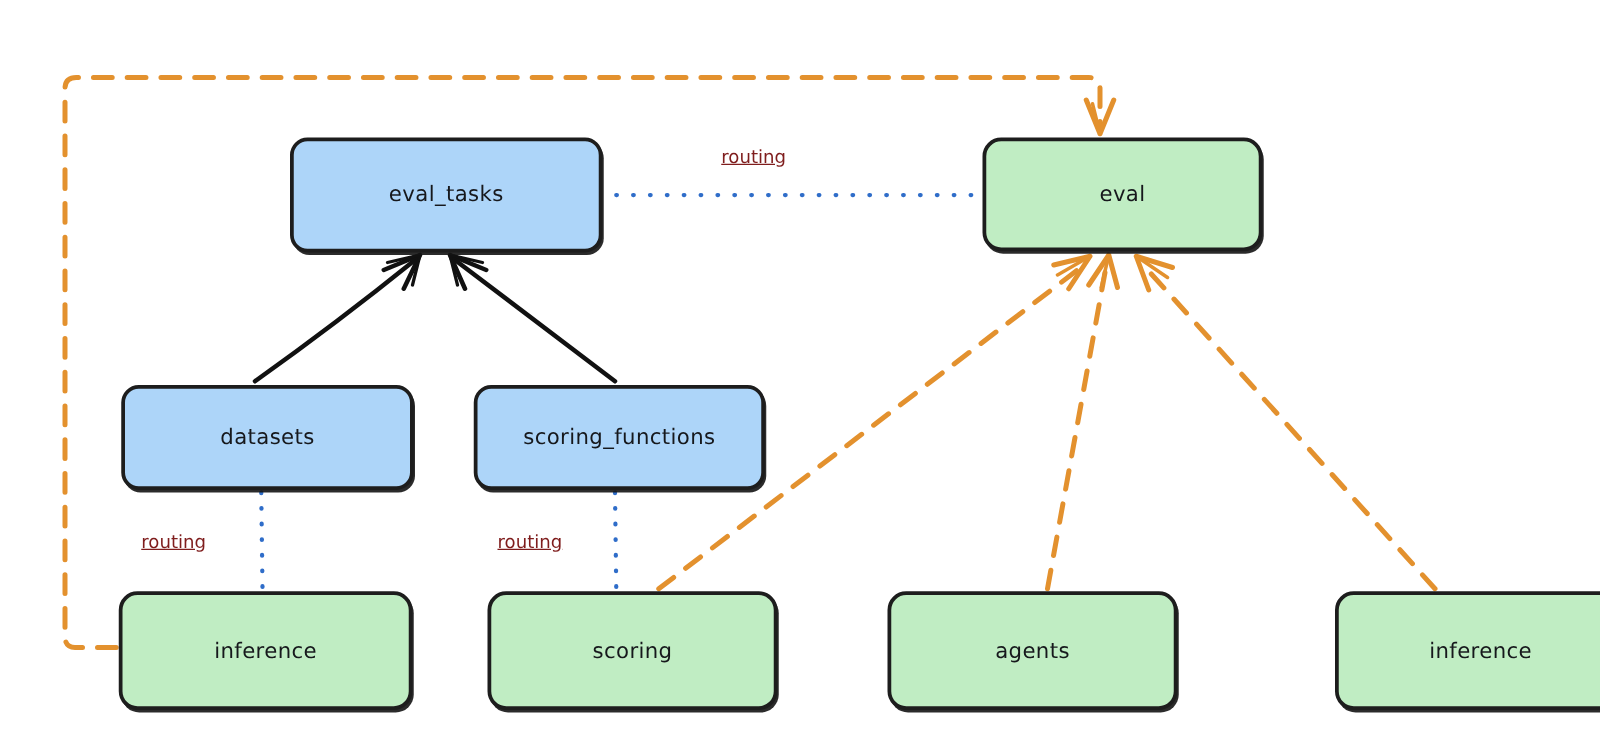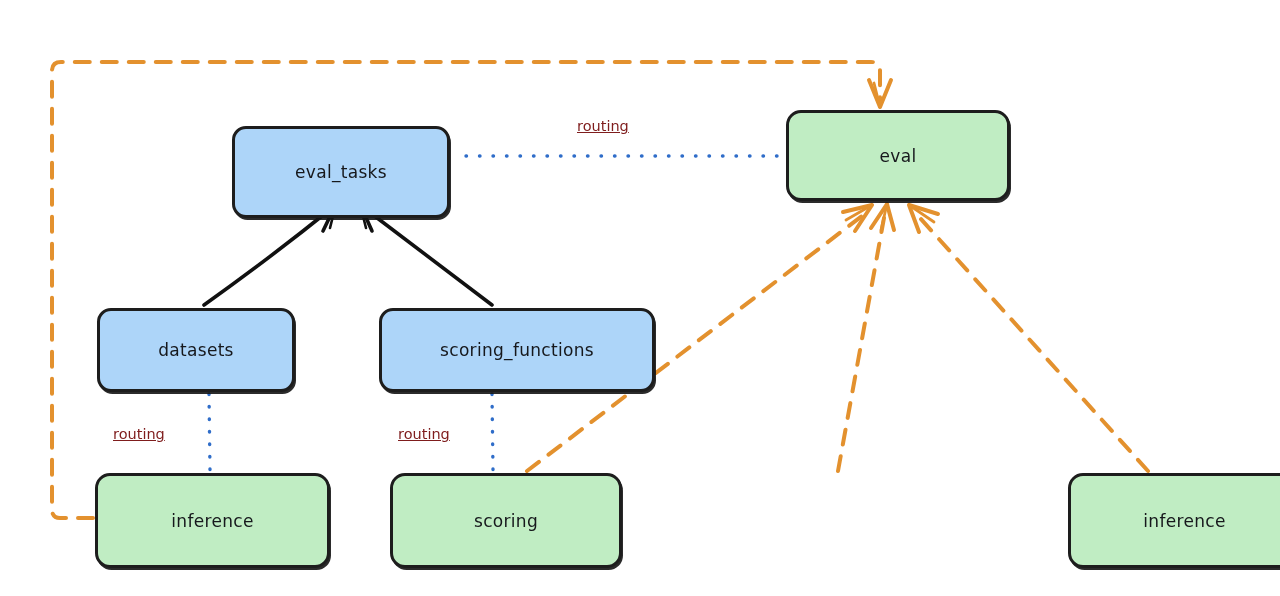--- a/index.html
+++ b/index.html
@@ -115,44 +115,47 @@
       <path d="M 887 204 L 881 230" fill="none" stroke="#E3912E" stroke-width="2.8" stroke-linecap="round"></path>
     </g>
 
     <g>
       <path d="M 1148 471 L 920 218" fill="none" stroke="#E3912E" stroke-width="4" stroke-linecap="round" stroke-dasharray="15 12"></path>
       <path d="M 909 205 L 938 214 M 909 205 L 919 232" fill="none" stroke="#E3912E" stroke-width="4" stroke-linecap="round"></path>
       <path d="M 909 205 L 934 222" fill="none" stroke="#E3912E" stroke-width="2.8" stroke-linecap="round"></path>
     </g>
   </svg>
 
-  <div class="node api" style="left:232px; top:110px; width:218px; height:92px;margin-top:16px;">
+  <div class="node api" style="left:232px; top:110px; width:250px; height:92px;">
     <span class="node-label">eval_tasks</span>
   </div>
 
   <div class="node provider" style="left:786px; top:110px; width:224px; height:91px;">
     <span class="node-label">eval</span>
   </div>
 
-  <div class="node api" style="left:97px; top:308px; width:198px; height:84px;">
+  <div class="node api" style="left:97px; top:308px; width:234px; height:84px;">
     <span class="node-label">datasets</span>
   </div>
 
-  <div class="node api" style="left:379px; top:308px; width:276px; height:84px;">
+  <div class="node api" style="left:379px; top:308px; width:233px; height:84px;">
     <span class="node-label">scoring_functions</span>
   </div>
 
   <div class="node provider" style="left:95px; top:473px; width:235px; height:95px;">
     <span class="node-label">inference</span>
   </div>
 
   <div class="node provider" style="left:390px; top:473px; width:232px; height:95px;text-align:center;">
     <span class="node-label">scoring</span>
   </div>
 
+  <div class="node provider" style="left:710px; top:473px; width:232px; height:95px;">
+    <span class="node-label">agents</span>
+  </div>
 
   <div class="node provider" style="left:1068px; top:473px; width:233px; height:95px;">
     <span class="node-label">inference</span>
   </div>
 
   <div class="edge-label" style="left:577px; top:118px;">routing</div>
 
   <div class="edge-label" style="left:113px; top:426px;">routing</div>
 
   <div class="edge-label" style="left:398px; top:426px;">routing</div>

